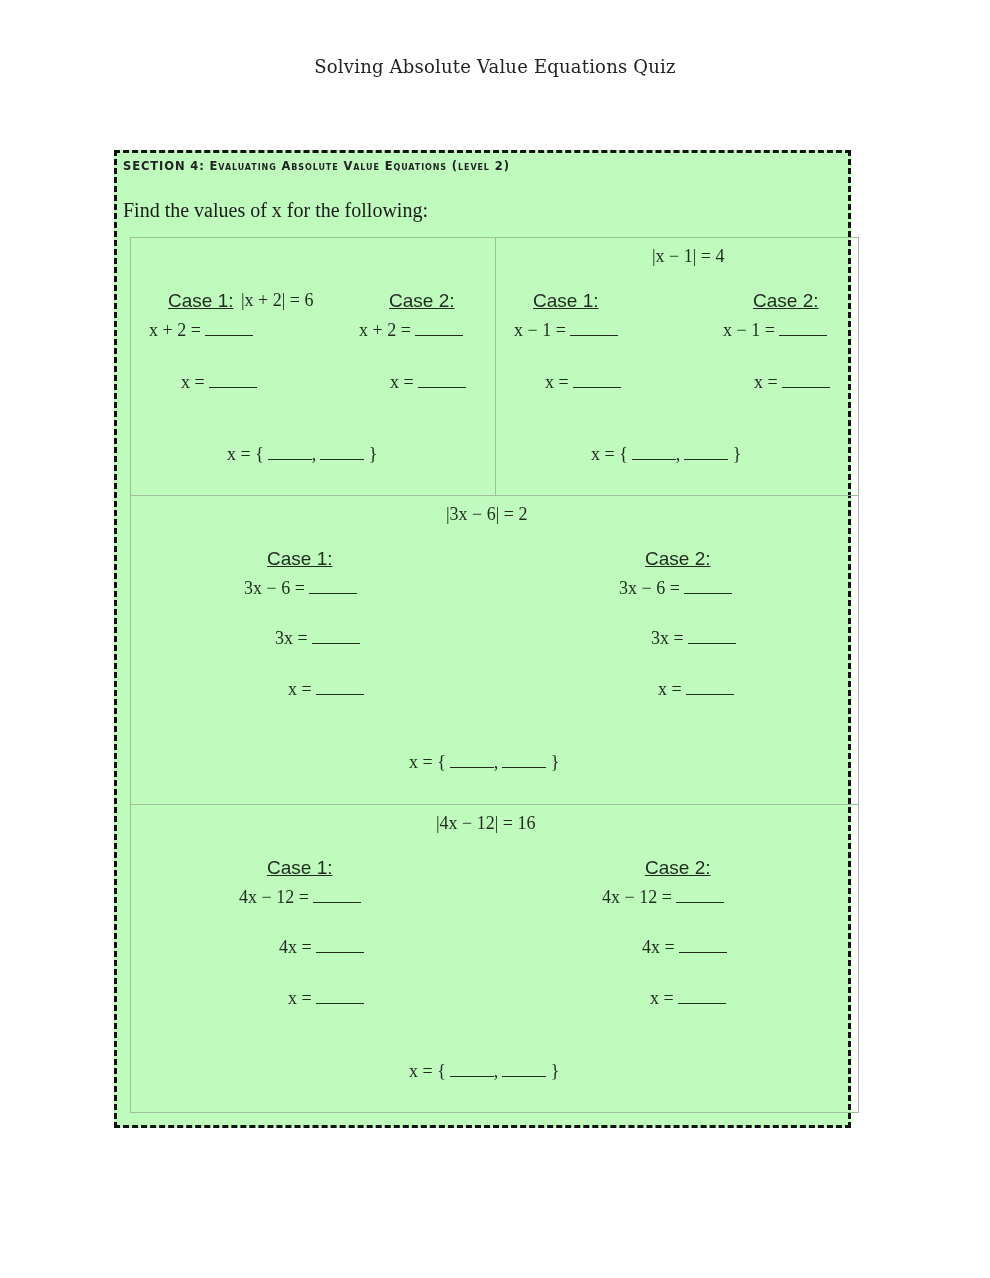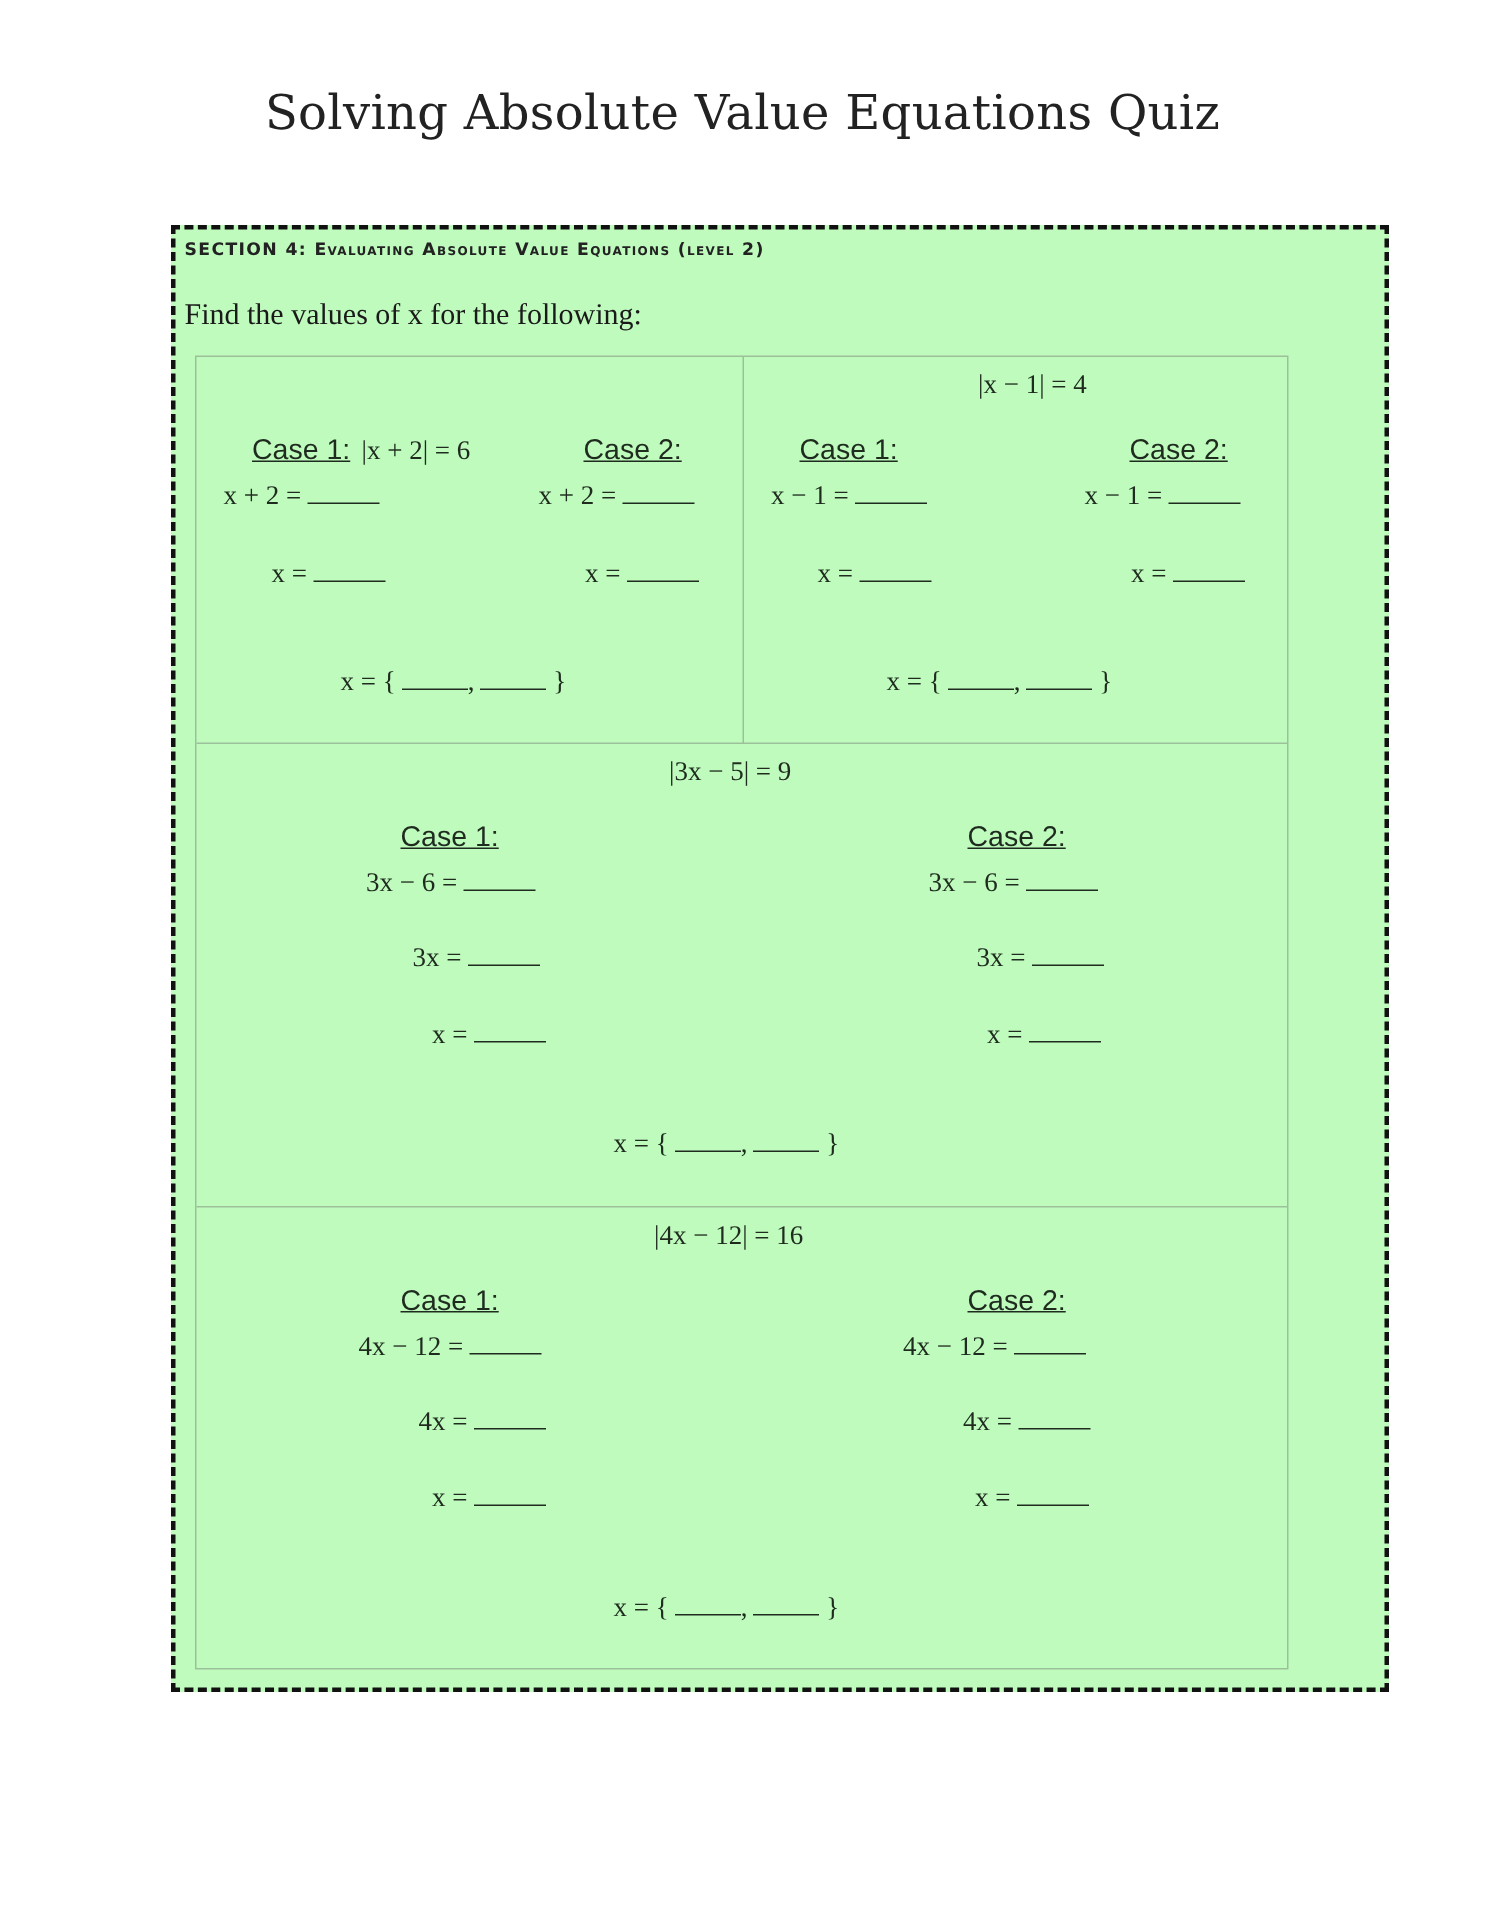--- a/index.html
+++ b/index.html
@@ -2,25 +2,25 @@
 <html><head>
 <meta charset="utf-8">
 <style>
   html, body { margin:0; padding:0; }
   body {
     width:990px; height:1278px; background:#ffffff; position:relative;
     font-family:"Liberation Serif", serif; color:#1e2b1e; overflow:hidden;
   }
   .page-title {
     position:absolute; left:0; right:0; top:56px; text-align:center;
-    font-family:"DejaVu Serif", serif; font-size:32px; color:#222;
+    font-family:"DejaVu Serif", serif; font-size:18px; color:#222;
     letter-spacing:0.2px;
   }
   .section {
-    position:absolute; left:114px; top:150px; width:812px; height:978px;
+    position:absolute; left:114px; top:150px; width:737px; height:978px;
     background:#bffbbd; border:3px dashed #111; box-sizing:border-box;
   }
   .section-heading {
     position:absolute; left:6px; top:6px;
     font-family:"DejaVu Sans", sans-serif; font-weight:bold; font-size:11.5px;
     letter-spacing:0.9px; color:#222; font-variant:small-caps;
   }
   .instructions {
     position:absolute; left:6px; top:46px; font-size:20px; color:#1a1a1a;
   }
@@ -68,21 +68,21 @@
       <div class="case" style="left:37px;top:52px;">Case 1:</div>
       <div class="case" style="left:257px;top:52px;">Case 2:</div>
       <div class="eq" style="left:18px;top:82px;"><span>x − 1 =</span><span class="blank"></span></div>
       <div class="eq" style="left:227px;top:82px;"><span>x − 1 =</span><span class="blank"></span></div>
       <div class="eq" style="left:49px;top:134px;"><span>x =</span><span class="blank"></span></div>
       <div class="eq" style="left:258px;top:134px;"><span>x =</span><span class="blank"></span></div>
       <div class="eq" style="left:95px;top:206px;"><span>x = {</span><span class="blank sm"></span><span>,</span><span class="blank sm"></span> <span>}</span></div>
     </div>
 
     <div class="cell b-bottom" style="left:0;top:258px;width:727px;height:309px;">
-      <div class="eq" style="left:315px;top:8px;">|3x − 5| = 9</div>
+      <div class="eq" style="left:315px;top:8px;">|3x − 6| = 2</div>
       <div class="case" style="left:136px;top:52px;">Case 1:</div>
       <div class="case" style="left:514px;top:52px;">Case 2:</div>
       <div class="eq" style="left:113px;top:82px;"><span>3x − 6 =</span><span class="blank"></span></div>
       <div class="eq" style="left:488px;top:82px;"><span>3x − 6 =</span><span class="blank"></span></div>
       <div class="eq" style="left:144px;top:132px;"><span>3x =</span><span class="blank"></span></div>
       <div class="eq" style="left:520px;top:132px;"><span>3x =</span><span class="blank"></span></div>
       <div class="eq" style="left:157px;top:183px;"><span>x =</span><span class="blank"></span></div>
       <div class="eq" style="left:527px;top:183px;"><span>x =</span><span class="blank"></span></div>
       <div class="eq" style="left:278px;top:256px;"><span>x = {</span><span class="blank sm"></span><span>,</span><span class="blank sm"></span> <span>}</span></div>
     </div>

